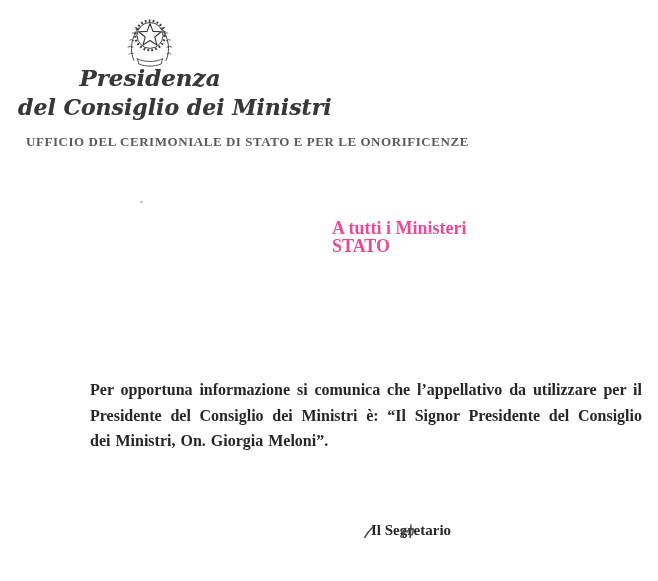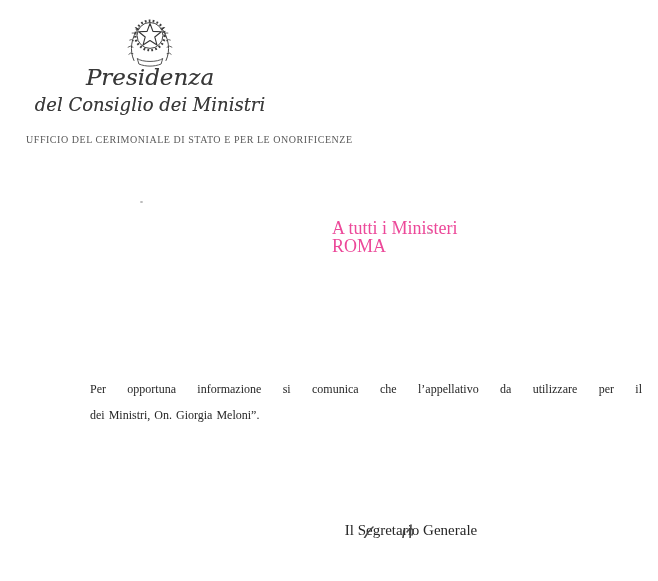--- a/index.html
+++ b/index.html
@@ -1,38 +1,38 @@
 <!DOCTYPE html>
 <html><head>
 <meta charset="utf-8">
 <style>
   html,body{margin:0;padding:0;background:#ffffff;}
   .page{
     position:relative;width:658px;height:538px;background:#ffffff;
-    overflow:hidden;font-family:"Liberation Serif", serif;color:#2e2e2e;
+    overflow:hidden;font-family:"Liberation Serif", serif;color:#2e2e2e;font-weight:bold;
   }
   
   .emblem{position:absolute;left:126px;top:14px;width:48px;height:54px;}
   .emblem svg{width:100%;height:100%;}
   .script-line{
     position:absolute;text-align:center;font-family:"DejaVu Serif", serif;
     font-style:italic;color:#383838;text-shadow:0 0 .4px rgba(40,40,40,.45);
     white-space:nowrap;
   }
   .script-1{left:55px;top:64px;width:190px;font-size:23px;}
-  .script-2{left:18px;top:94px;width:264px;font-size:18px;}
+  .script-2{left:18px;top:94px;width:264px;font-size:22px;}
   .office-line{
     position:absolute;left:26px;top:134px;width:242px;text-align:center;
-    font-size:10px;letter-spacing:.55px;color:#5a5a5a;white-space:nowrap;
+    font-size:13px;letter-spacing:.55px;color:#5a5a5a;white-space:nowrap;
     font-family:"Liberation Serif", serif;
   }
   
   .recipient{position:absolute;left:332px;top:219px;font-size:18px;line-height:18.4px;color:#ec4899;}
   
-  .body-block{position:absolute;left:90px;top:377px;width:552px;font-size:12px;line-height:25.6px;color:#262626;}
+  .body-block{position:absolute;left:90px;top:377px;width:552px;font-size:16px;line-height:25.6px;color:#262626;}
   .body-line{text-align:justify;text-align-last:justify;word-spacing:1.5px;}
   .body-line.last{text-align:right;text-align-last:left;word-spacing:1px;}
   .closing-line{padding-left:48px;word-spacing:1px;}
   
   .sig-block{position:absolute;left:343px;top:521px;width:136px;text-align:center;font-size:15px;line-height:18.5px;color:#262626;}
   .sig-strokes{position:absolute;left:347px;top:523px;width:92px;height:58px;}
   .sig-strokes svg{width:100%;height:100%;}
   
   .speck{position:absolute;background:#b9b9b9;border-radius:50%;}
   .speck.s1{left:428px;top:232px;width:3px;height:2px;}
@@ -62,25 +62,26 @@
     </svg>
   </div>
 
   <div class="script-line script-1">Presidenza</div>
   <div class="script-line script-2">del Consiglio dei Ministri</div>
 
   <div class="office-line">UFFICIO DEL CERIMONIALE DI STATO E PER LE ONORIFICENZE</div>
 
   <div class="recipient">
     <div>A tutti i Ministeri</div>
-    <div>ROMA</div>
+    <div>STATO</div>
   </div>
 
   <div class="body-block">
     <div class="body-line">Per opportuna informazione si comunica che l’appellativo da utilizzare per il</div>
+    <div class="body-line">Presidente del Consiglio dei Ministri è: “Il Signor Presidente del Consiglio</div>
     <div class="body-line last">dei Ministri, On. Giorgia Meloni”.</div>
   </div>
 
   <div class="sig-block">
     <div>Il Segretario Generale</div>
     <div>Carlo Deodato</div>
   </div>
 
   <div class="sig-strokes">
     <svg viewBox="0 0 92 58" fill="none" xmlns="http://www.w3.org/2000/svg">

